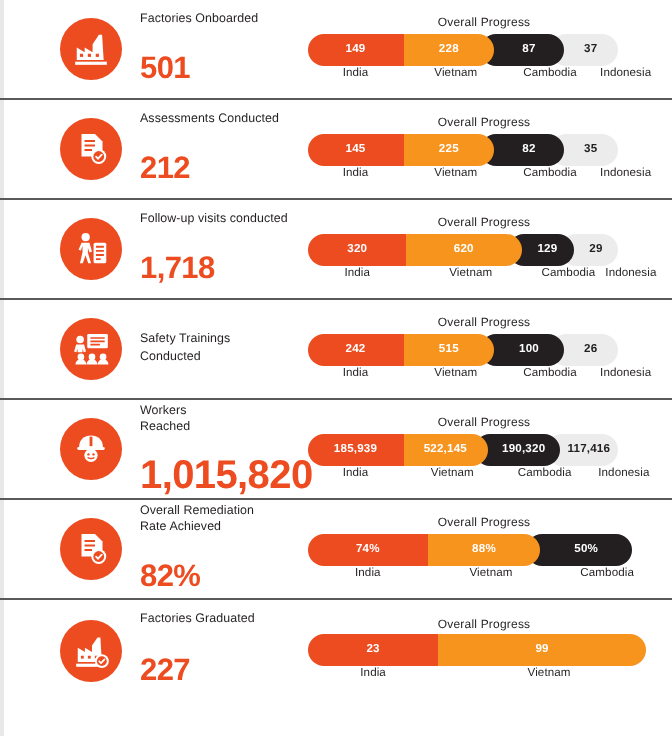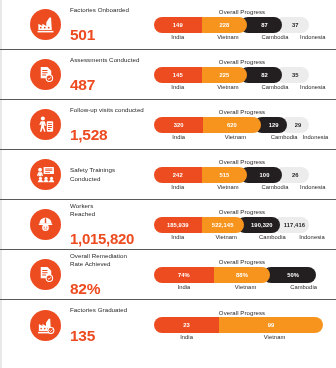--- a/index.html
+++ b/index.html
@@ -72,21 +72,21 @@
   }
   .kpi-value {
     font-size: 15.5px;
     line-height: 17px;
     color: #ed4b20;
     font-weight: bold;
     letter-spacing: -0.3px;
     margin-top: 12px;
   }
   .kpi-value.small {
-    font-size: 15px;
+    font-size: 20px;
   }
   
   .chart-block {
     flex: 1;
     display: flex;
     flex-direction: column;
     align-items: stretch;
     padding-right: 6px;
     padding-left: 2px;
   }
@@ -192,21 +192,21 @@
           <svg width="18" height="19" viewBox="0 0 24 24">
             <path fill="white" d="M5 2h9l5 5v10H5z"></path>
             <path fill="#ed4b20" d="M7 6h7v1.3H7zM7 9h7v1.3H7zM7 12h5v1.3H7z"></path>
             <circle cx="16.5" cy="17" r="5" fill="white"></circle>
             <circle cx="16.5" cy="17" r="3.6" fill="#ed4b20"></circle>
             <path d="M14.7 17.1l1.3 1.3 2.5-2.6" stroke="white" stroke-width="1.2" fill="none" stroke-linecap="round"></path>
           </svg>
         </div>
         <div class="label-block">
           <div class="kpi-title">Assessments Conducted</div>
-          <div class="kpi-value">487</div>
+          <div class="kpi-value">212</div>
         </div>
         <div class="chart-block">
           <div class="chart-caption">Overall Progress</div>
           <div class="bar-track">
             <div class="seg c0" style="width: 27%; background: rgb(237, 75, 32); z-index: 10;">
               <span class="seg-label">145</span>
             </div>
             <div class="seg c1" style="width: 30%; background: rgb(247, 148, 30); z-index: 9;">
               <span class="seg-label">225</span>
             </div>
@@ -229,21 +229,21 @@
         <div class="icon-badge">
           <svg width="20" height="19" viewBox="0 0 24 24">
             <circle cx="8" cy="4.5" r="2.6" fill="white"></circle>
             <path fill="white" d="M5.4 8h5l1.6 5.5-1.6.7-1-3v3.2l2 6.6h-1.8L7.9 16l-1.7 5h-1.8l1.6-7V10l-1 3-1.5-.6z"></path>
             <rect x="13" y="8" width="8" height="13" rx="1" fill="white"></rect>
             <path fill="#ed4b20" d="M14.5 10h5v1.2h-5zM14.5 12.6h5v1.2h-5zM14.5 15.2h5v1.2h-5zM14.5 17.8h3v1.2h-3z"></path>
           </svg>
         </div>
         <div class="label-block">
           <div class="kpi-title">Follow-up visits conducted</div>
-          <div class="kpi-value">1,528</div>
+          <div class="kpi-value">1,718</div>
         </div>
         <div class="chart-block">
           <div class="chart-caption">Overall Progress</div>
           <div class="bar-track">
             <div class="seg c0" style="width: 28%; background: rgb(237, 75, 32); z-index: 10;">
               <span class="seg-label">320</span>
             </div>
             <div class="seg c1" style="width: 36.5%; background: rgb(247, 148, 30); z-index: 9;">
               <span class="seg-label">620</span>
             </div>
@@ -387,21 +387,21 @@
             <rect x="5" y="15" width="1.8" height="1.8" fill="#ed4b20"></rect>
             <rect x="9.4" y="15" width="1.8" height="1.8" fill="#ed4b20"></rect>
             <rect x="13.8" y="15" width="1.8" height="1.8" fill="#ed4b20"></rect>
             <circle cx="18.2" cy="18.4" r="4.4" fill="white"></circle>
             <circle cx="18.2" cy="18.4" r="3.1" fill="#ed4b20"></circle>
             <path d="M16.6 18.5l1.1 1.1 2.2-2.3" stroke="white" stroke-width="1.1" fill="none" stroke-linecap="round"></path>
           </svg>
         </div>
         <div class="label-block">
           <div class="kpi-title">Factories Graduated</div>
-          <div class="kpi-value">135</div>
+          <div class="kpi-value">227</div>
         </div>
         <div class="chart-block">
           <div class="chart-caption">Overall Progress</div>
           <div class="bar-track">
             <div class="seg c0" style="width: 37%; background: rgb(237, 75, 32); z-index: 10;">
               <span class="seg-label">23</span>
             </div>
             <div class="seg c1 endcap" style="width: 63%; background: rgb(247, 148, 30); z-index: 9;">
               <span class="seg-label">99</span>
             </div>

